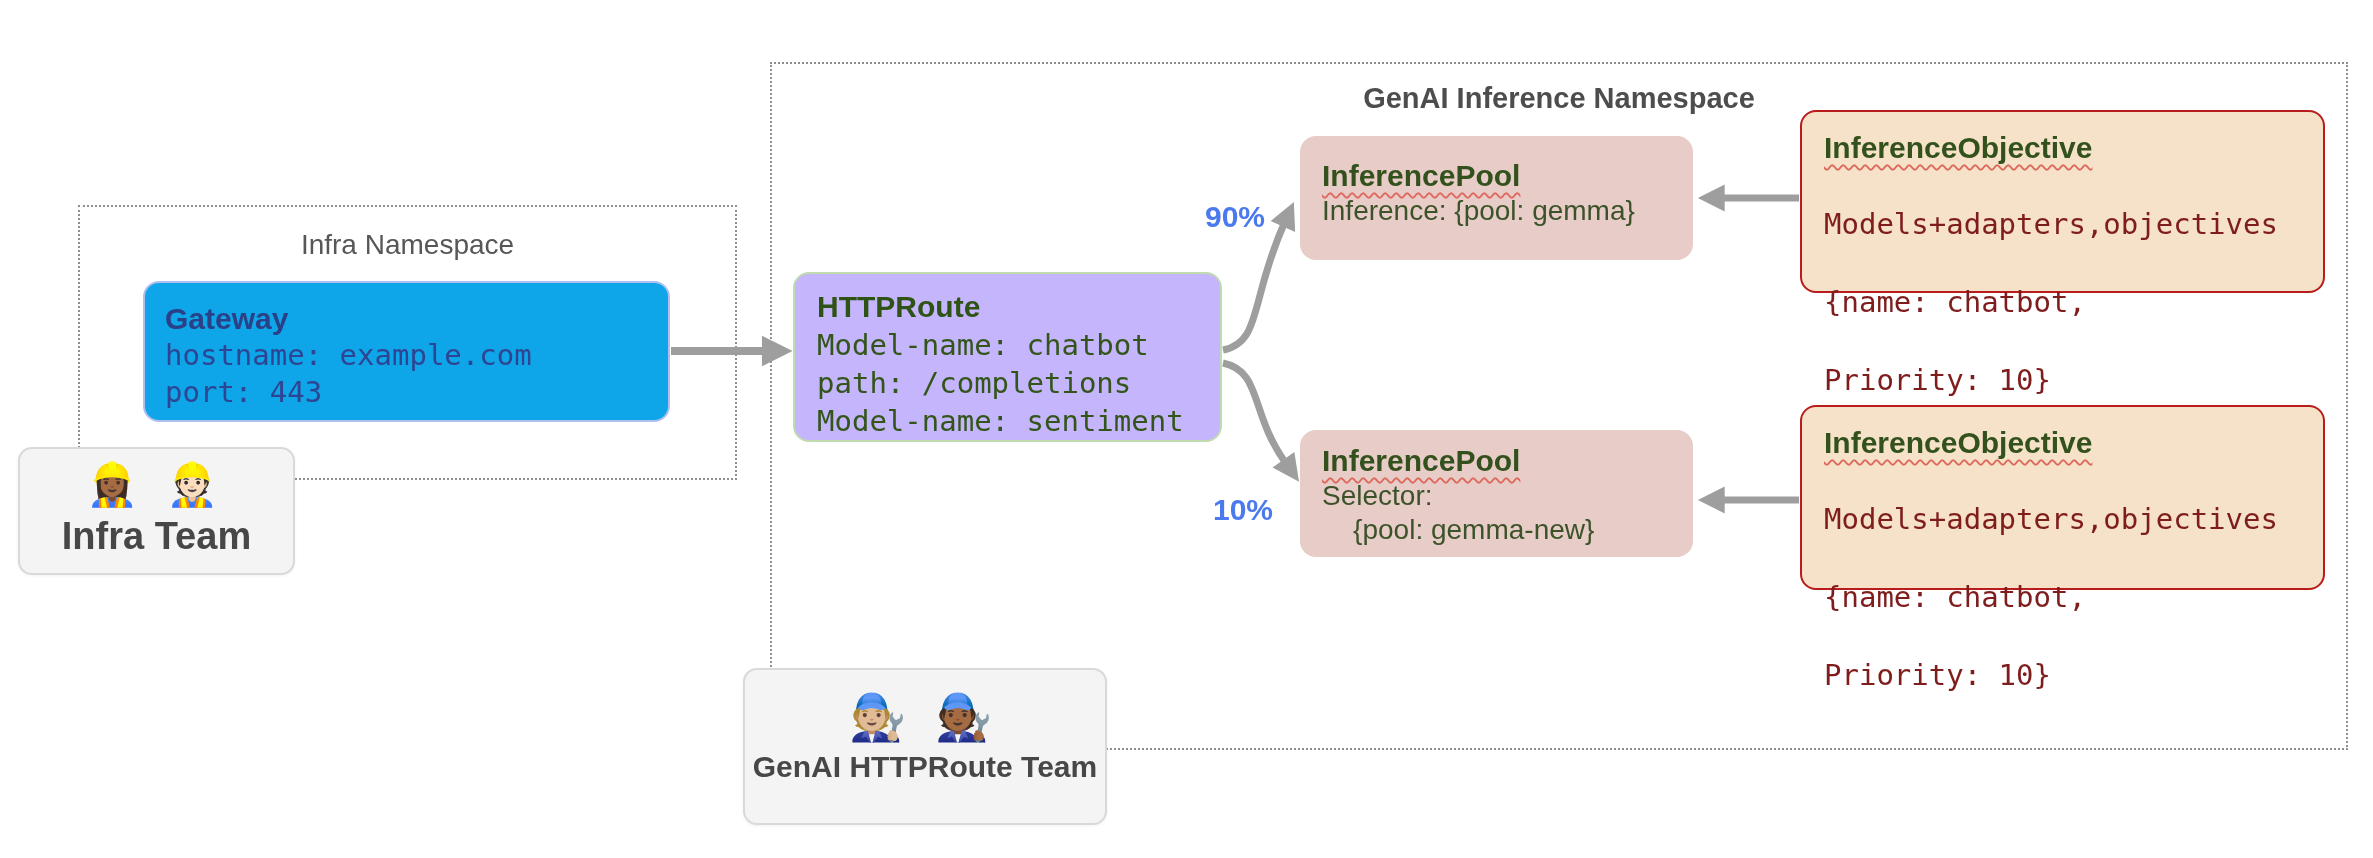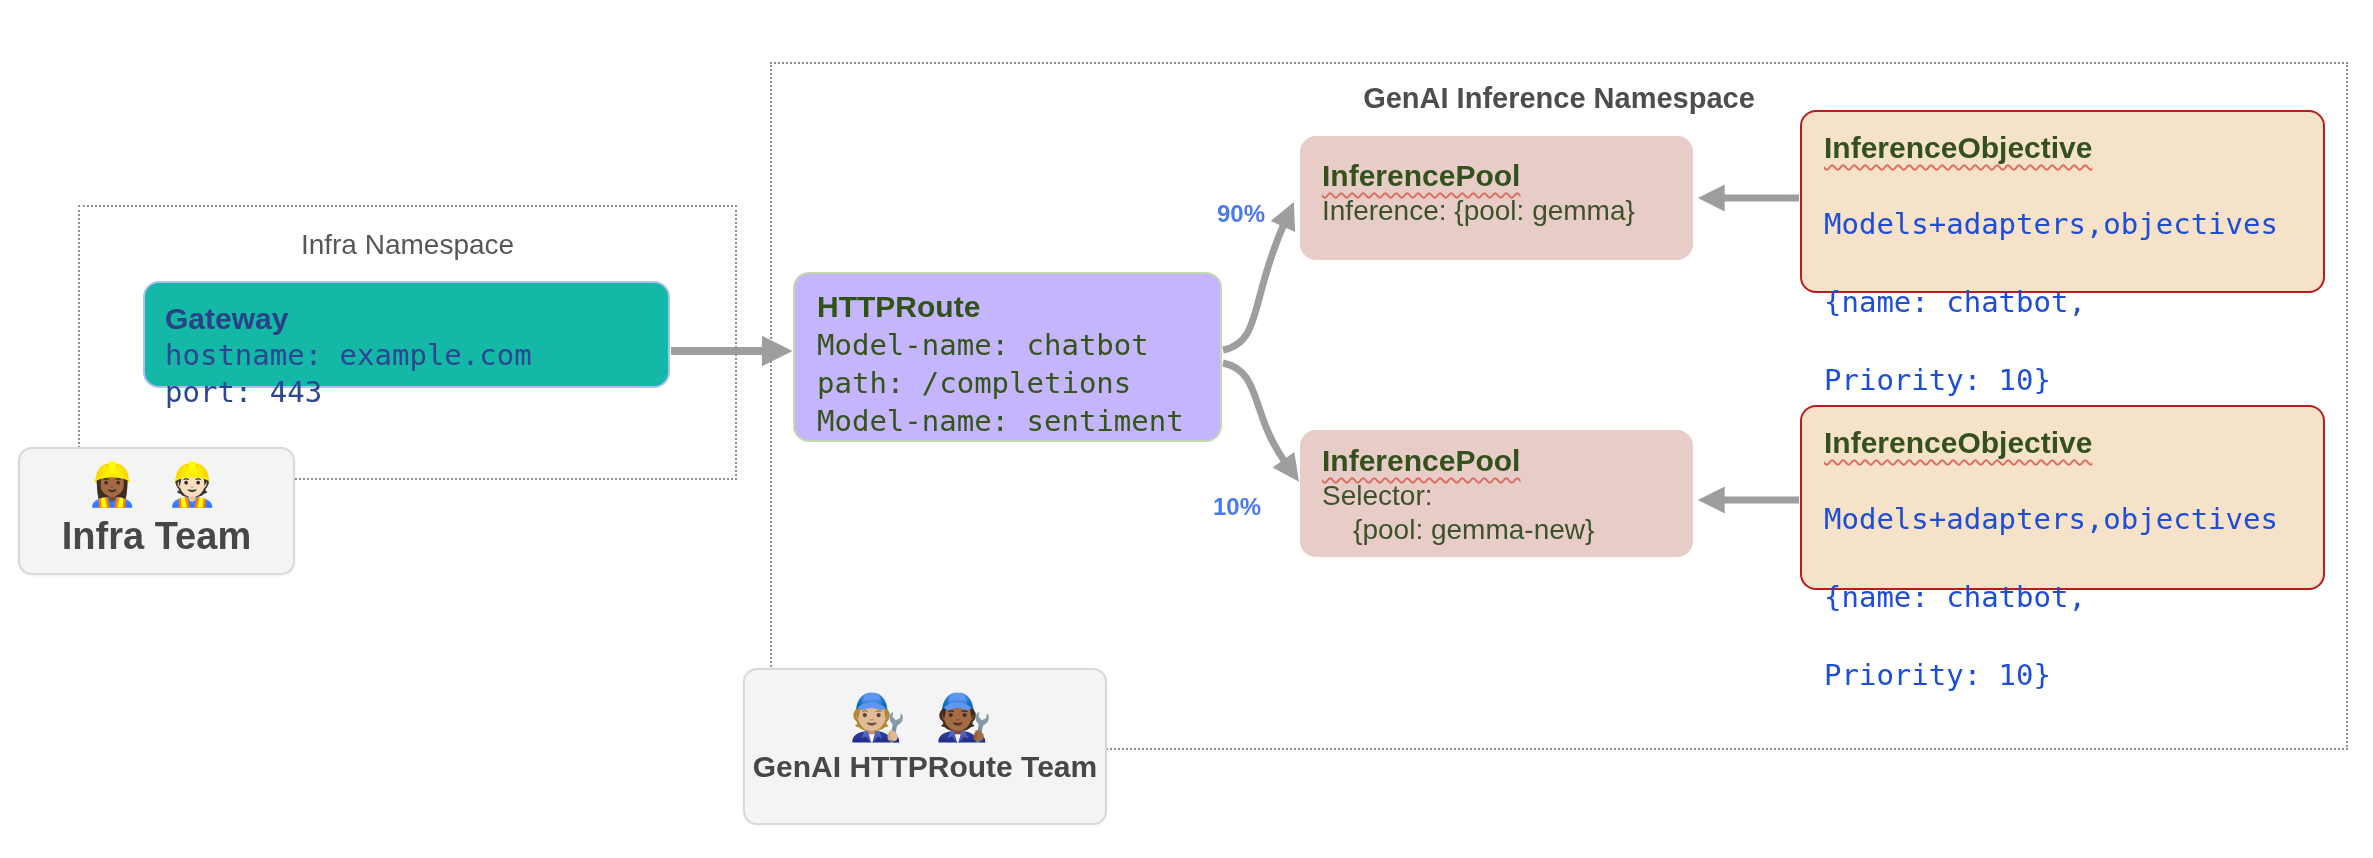--- a/index.html
+++ b/index.html
@@ -23,22 +23,22 @@
   .node-title{font-size:30px;font-weight:700;line-height:36px;}
   .node-line{font-size:29px;line-height:37px;white-space:pre;}
   .mono{font-family:"DejaVu Sans Mono","Liberation Mono",monospace;}
   .squiggle{
     text-decoration-line:underline;text-decoration-style:wavy;
     text-decoration-color:#dd6a5d;text-decoration-thickness:2px;
     text-underline-offset:6px;
   }
 
   .gateway{
-    left:143px;top:281px;width:527px;height:107px;
-    background:#14b8a6;border:2px solid #aebff0;padding:18px 20px 0 20px;
+    left:143px;top:281px;width:527px;height:141px;
+    background:#0ea5e9;border:2px solid #aebff0;padding:18px 20px 0 20px;
   }
   .gateway .node-title{color:#2b4187;}
   .gateway .node-line{color:#2e4593;}
 
   .httproute{
     left:793px;top:272px;width:429px;height:170px;
     background:#c4b5fd;border:2px solid #c2dab0;padding:14px 20px 0 22px;
   }
   .httproute .node-title{color:#2f5314;line-height:38px;}
   .httproute .node-line{color:#33551a;line-height:38px;}
@@ -55,38 +55,38 @@
     font-size:28px;line-height:34px;color:#3c5329;
   }
 
   .objective{
     background:#f5e2c8;border:2px solid #b91c1c;width:525px;left:1800px;
     padding:18px 20px 0 22px;
   }
   .obj-top{top:110px;height:183px;}
   .obj-bottom{top:405px;height:185px;}
   .objective .node-title{color:#33511c;margin-bottom:6px;}
-  .objective .node-line{color:#1d4ed8;line-height:39px;margin-top:39px;}
+  .objective .node-line{color:#7f1d1d;line-height:39px;margin-top:39px;}
 
   
   .team-card{
     position:absolute;background:#f4f4f4;border:2px solid #d9d9d9;border-radius:14px;
     box-sizing:border-box;z-index:4;text-align:center;
     box-shadow:0 1px 3px rgba(0,0,0,0.06);
   }
   .team-infra{left:18px;top:447px;width:277px;height:128px;padding-top:10px;}
   .team-genai{left:743px;top:668px;width:364px;height:157px;padding-top:18px;}
   .team-emojis{font-size:42px;line-height:52px;letter-spacing:8px;}
   .team-genai .team-emojis{font-size:46px;line-height:58px;}
   .team-label{font-size:38px;font-weight:700;color:#474747;margin-top:4px;}
   .team-genai .team-label{font-size:30px;}
 
   
   .pct{
-    position:absolute;font-size:24px;font-weight:700;color:#4b79ee;z-index:6;
+    position:absolute;font-size:30px;font-weight:700;color:#4b79ee;z-index:6;
   }
   .pct-90{left:1160px;top:200px;width:105px;text-align:right;}
   .pct-10{left:1213px;top:493px;width:105px;text-align:left;}
 
   .arrows{position:absolute;left:0;top:0;z-index:5;pointer-events:none;}
 </style>
 </head>
 <body>
 
 <div class="canvas">

